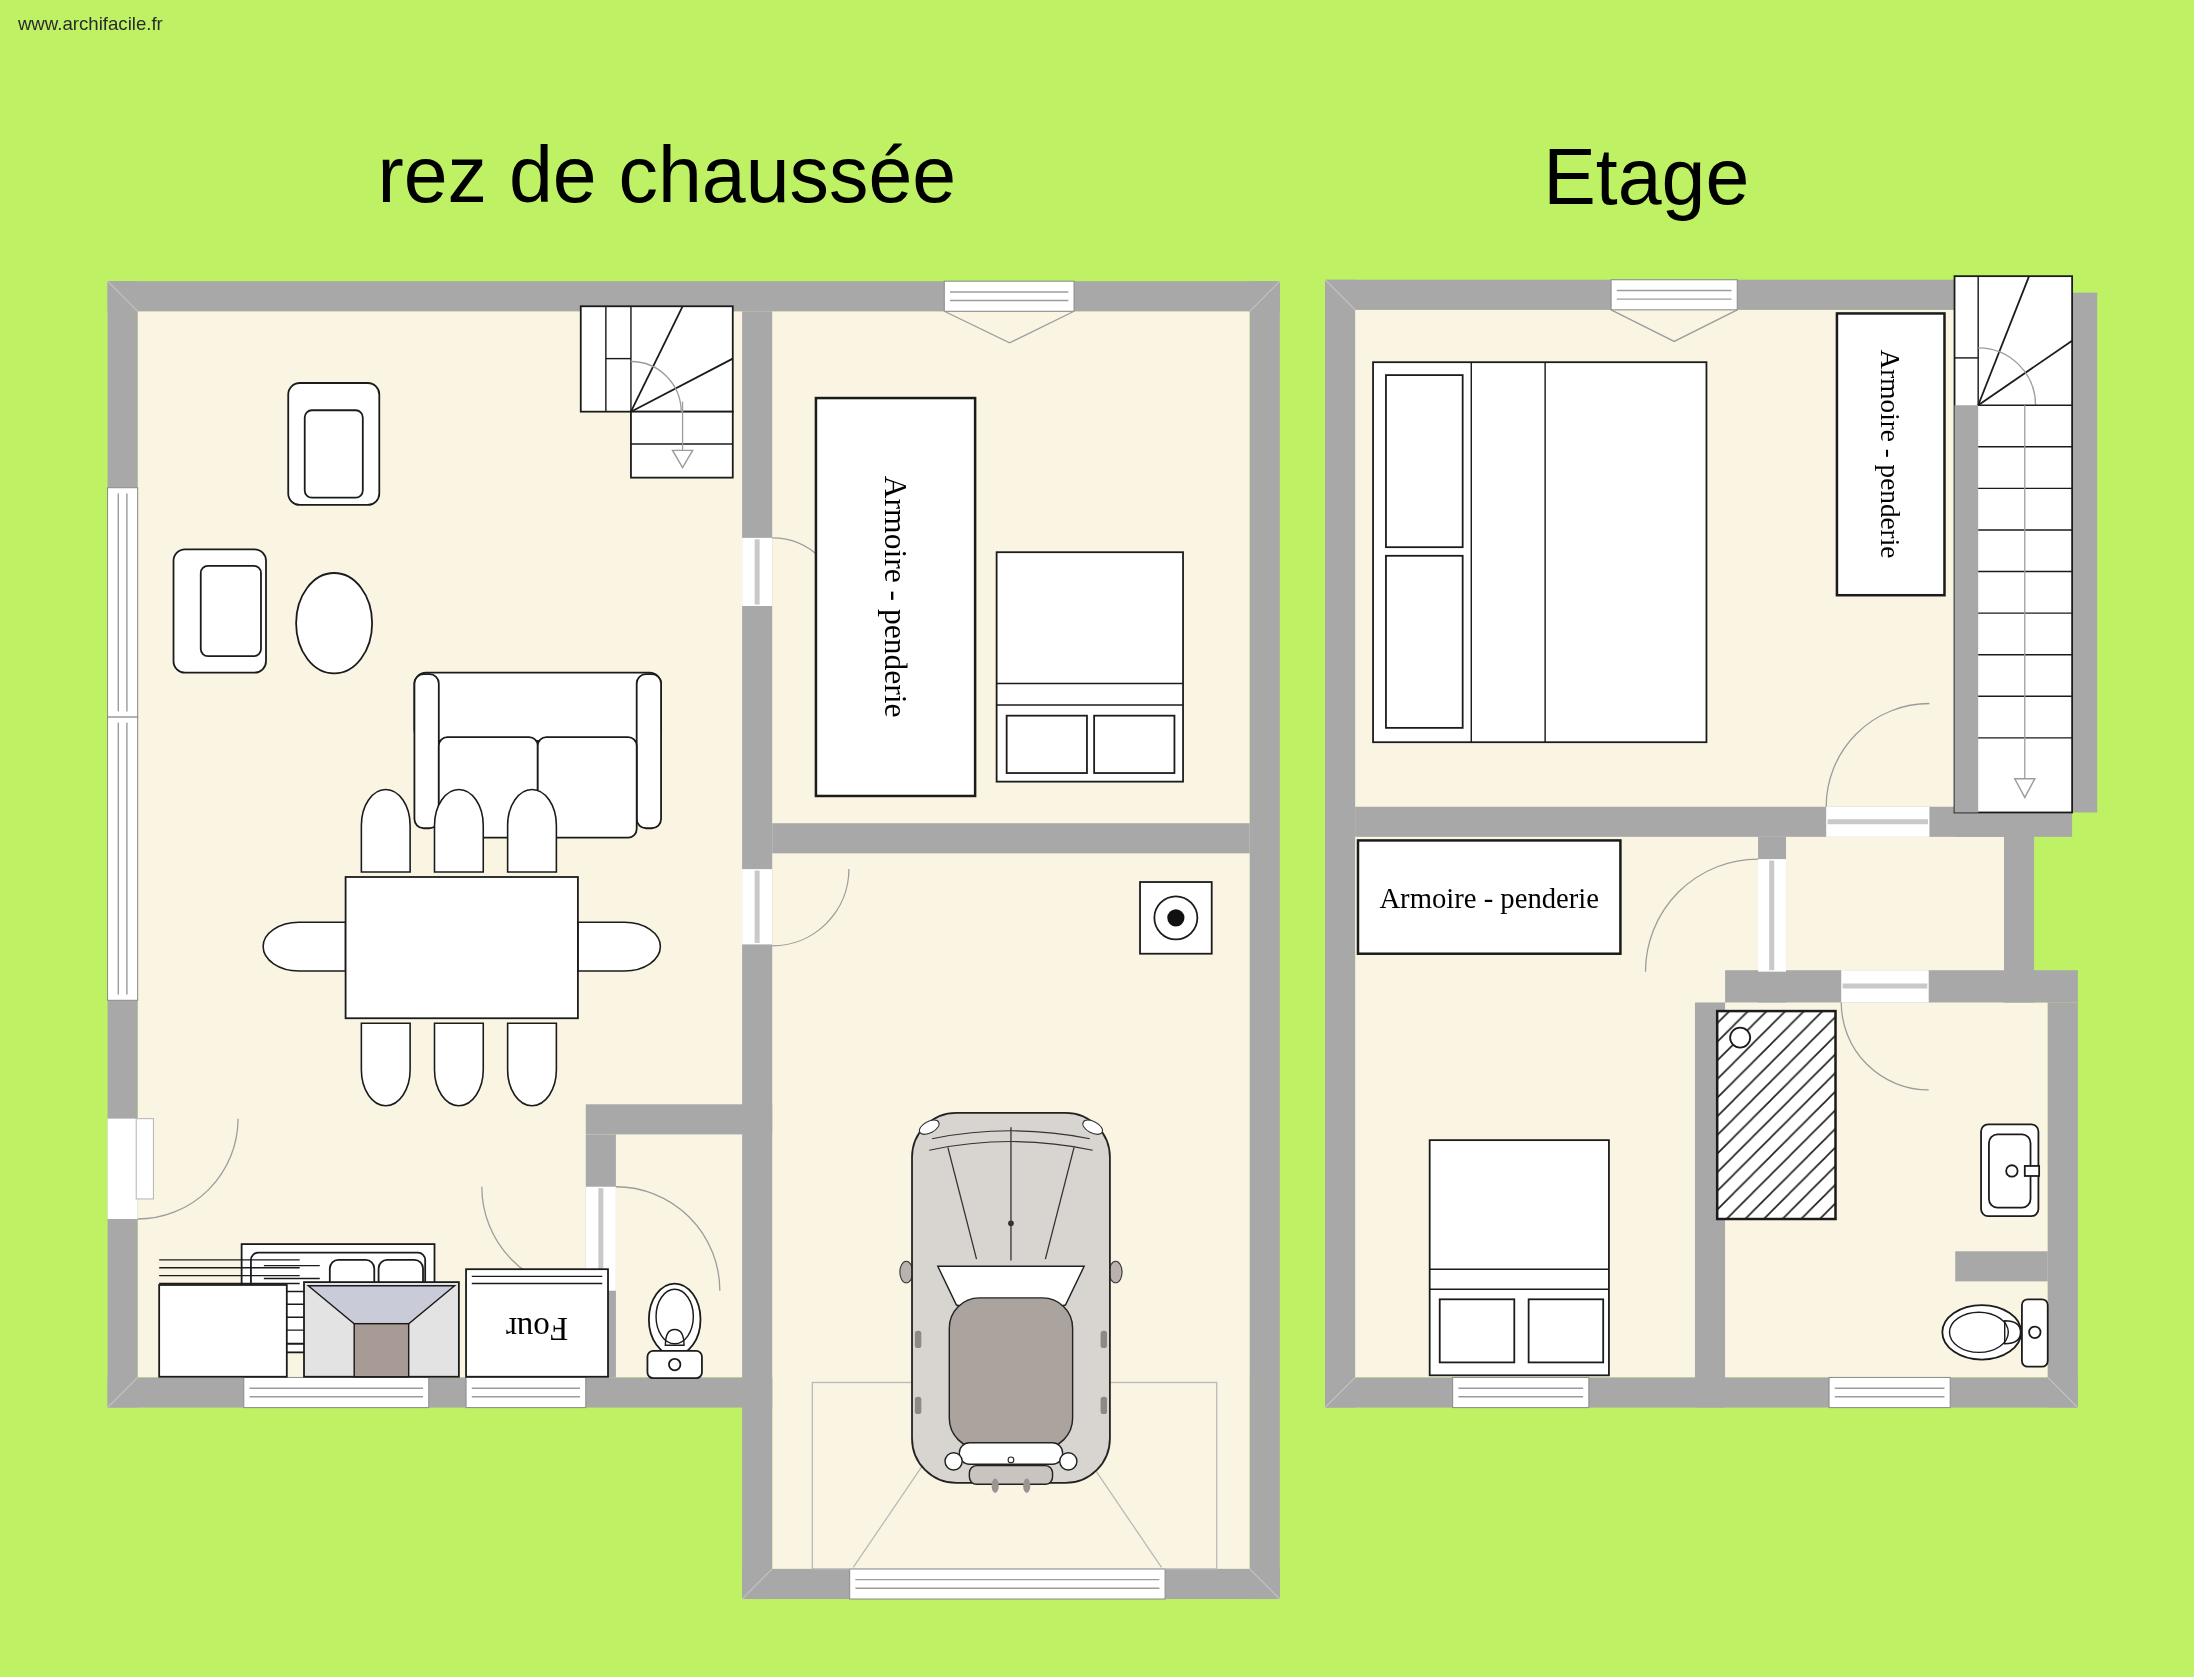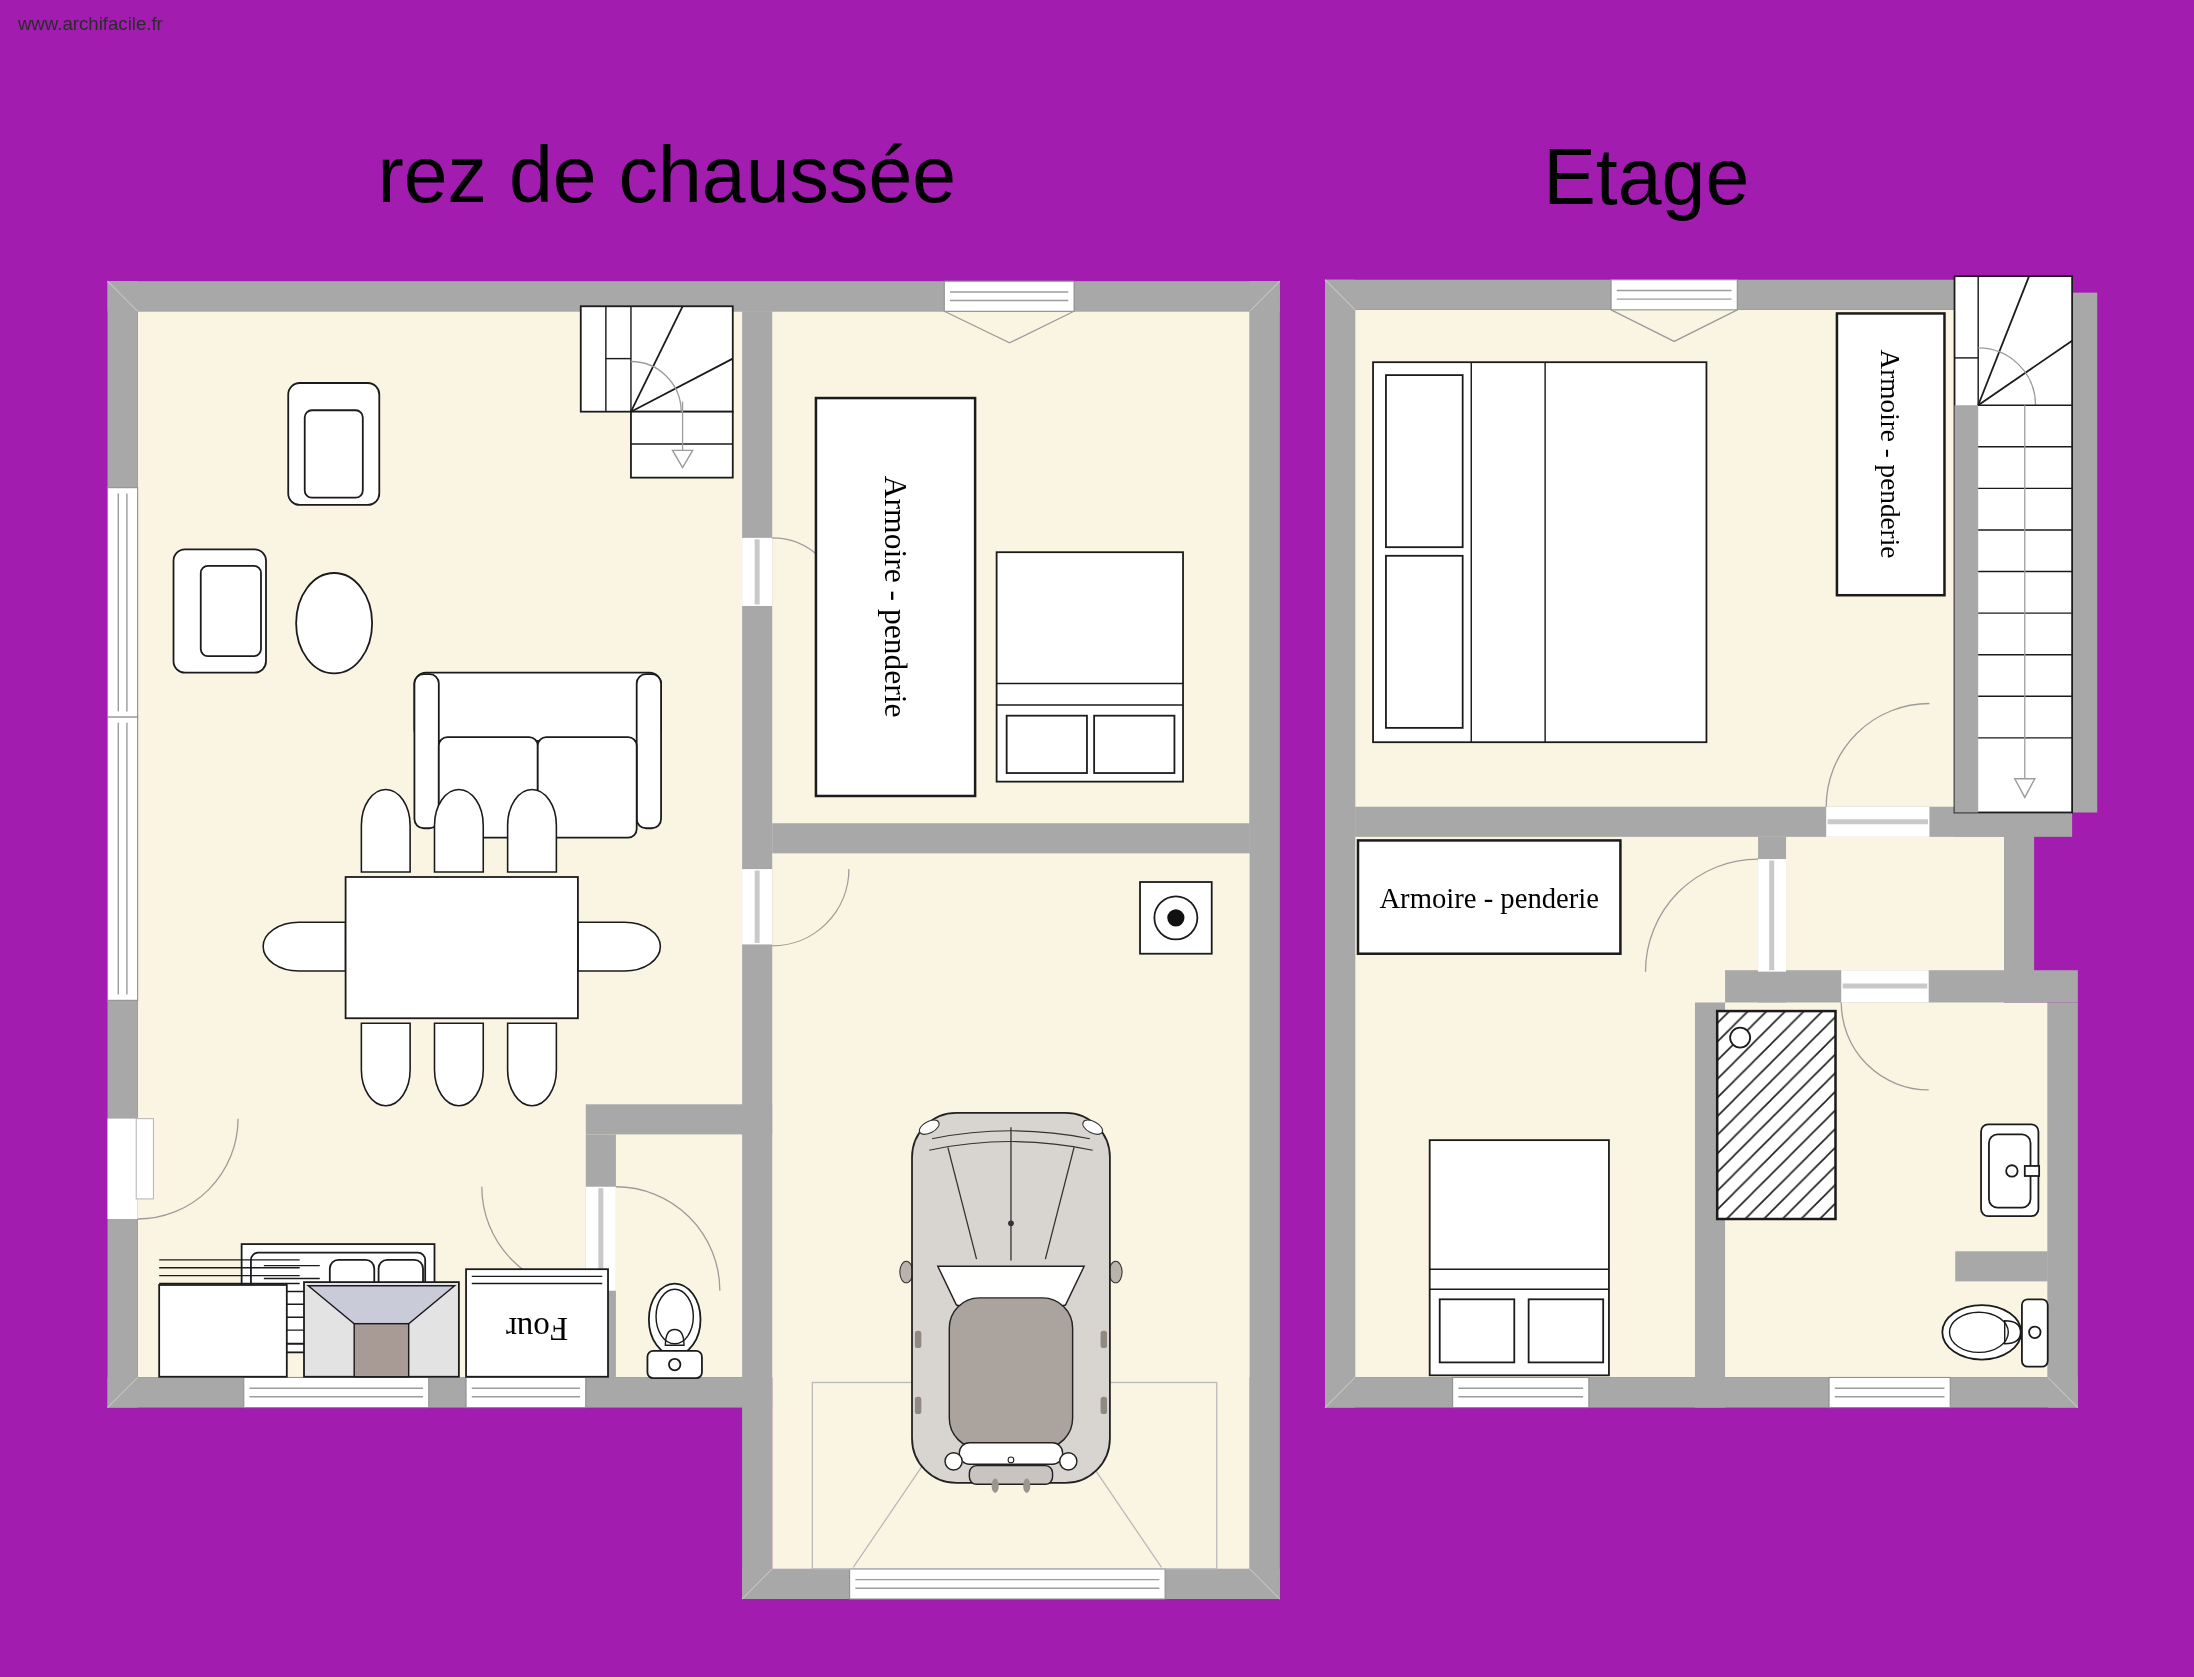--- a/index.html
+++ b/index.html
@@ -1,16 +1,16 @@
 <!DOCTYPE html>
 <html style="font-size:11.5px"><head>
 <meta charset="utf-8">
 <style>
   html,body{margin:0;padding:0;background:#ffffff;}
-  .canvas{position:relative;width:2194px;height:1678px;background:#a21caf;overflow:hidden;
+  .canvas{position:relative;width:2194px;height:1678px;background:#bef264;overflow:hidden;
           font-family:"Liberation Sans",sans-serif;}
   svg{position:absolute;left:0;top:0;}
   .wall{fill:#a8a8a8;stroke:none;}
   .floor{fill:#faf5e2;stroke:none;}
   .opening{fill:#ffffff;stroke:none;}
   .blk{fill:#ffffff;stroke:#1b1b1b;stroke-width:2.5;}
   .blk3{fill:#ffffff;stroke:#1b1b1b;stroke-width:3.5;}
   .ln{stroke:#1b1b1b;stroke-width:2;fill:none;}
   .ln25{stroke:#1b1b1b;stroke-width:2.5;fill:none;}
   .arc{stroke:#9c9c9c;stroke-width:1.8;fill:none;}

